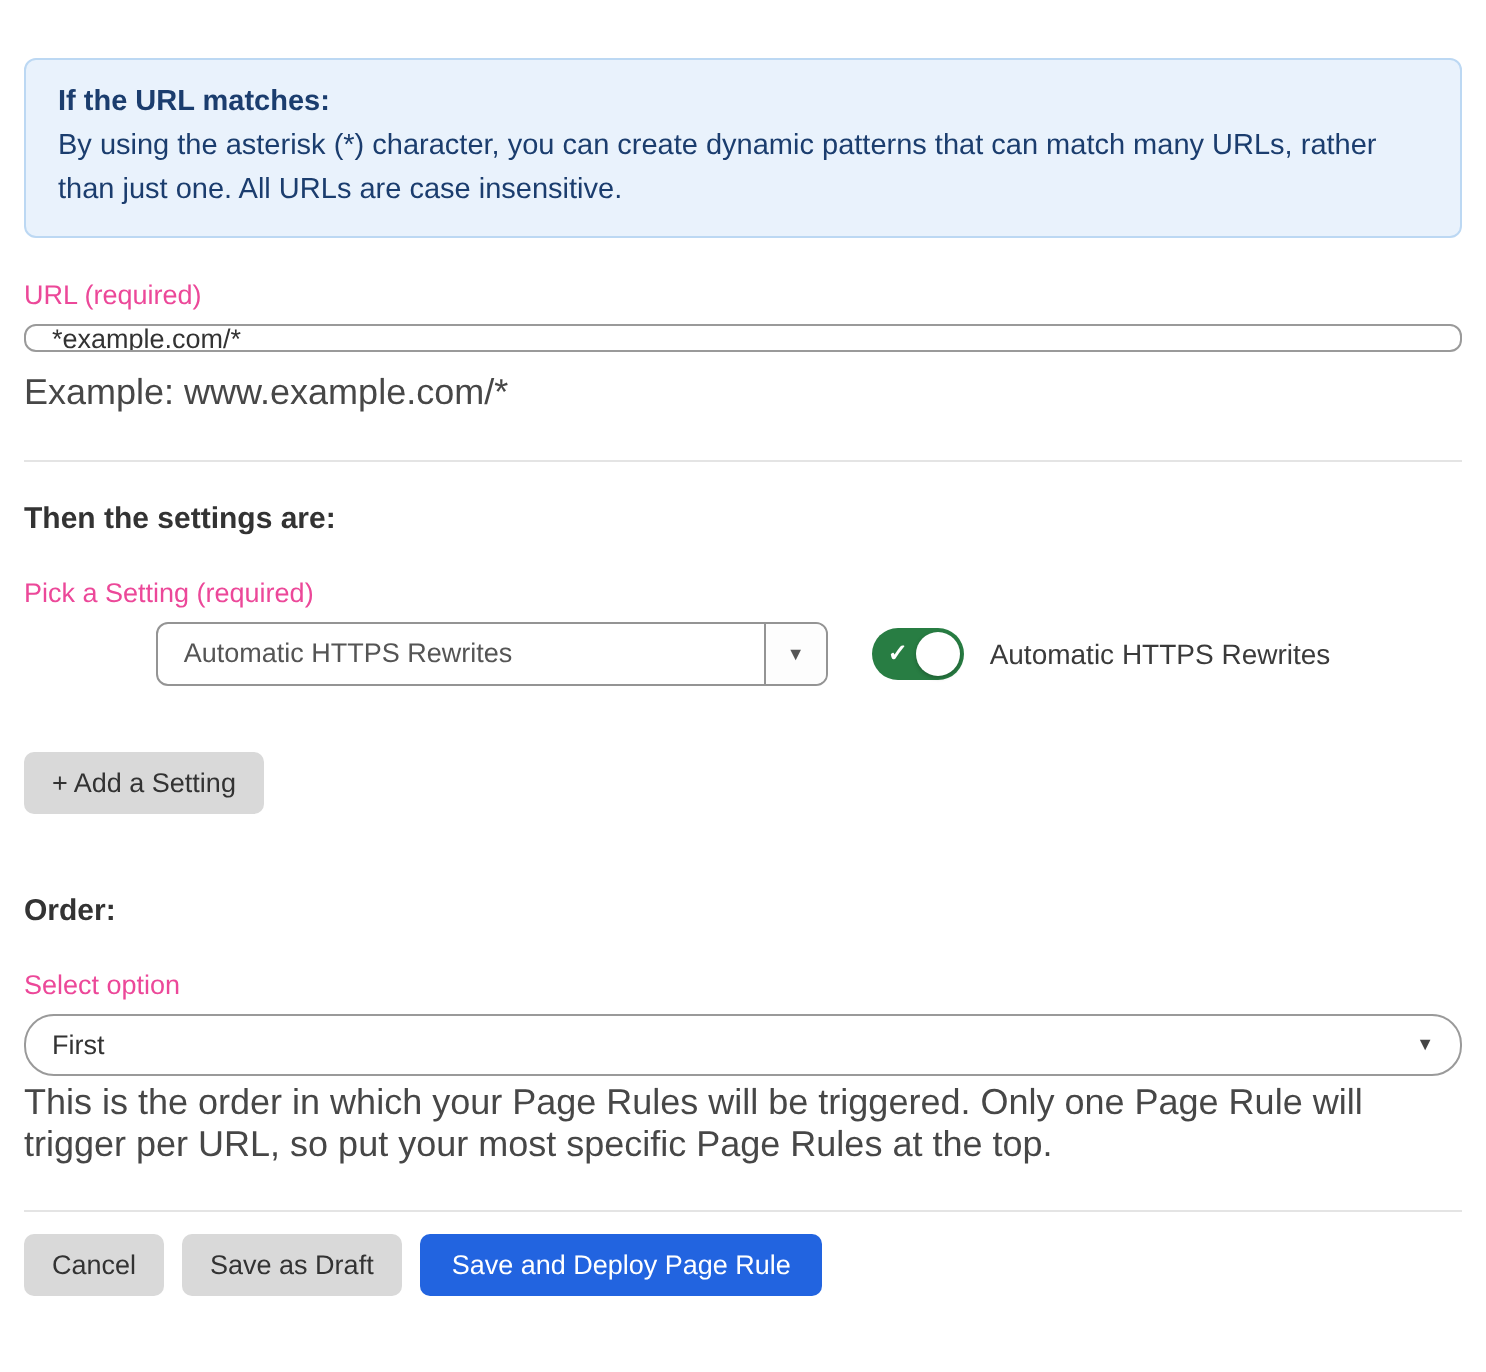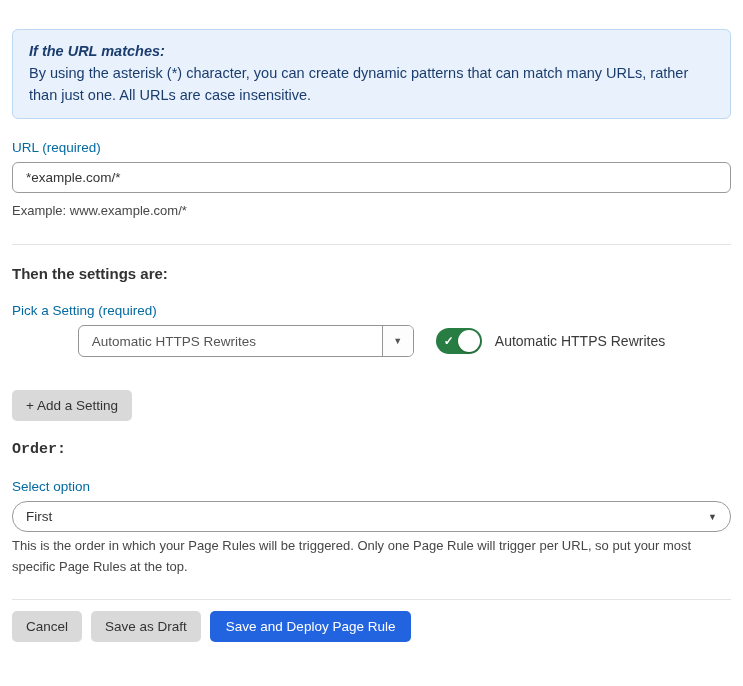--- a/index.html
+++ b/index.html
@@ -25,49 +25,49 @@
   .info-box {
     margin-top: 17px;
     background: #e9f2fc;
     border: 1px solid #bcd8f3;
     border-radius: 6px;
     padding: 10px 16px 12px 16px;
     color: #1b3d6e;
     font-size: 14.5px;
     line-height: 22px;
   }
-  .info-box .info-heading { font-weight: bold; font-style: italic; }
+  .info-box .info-heading { font-weight: bold; }
   .info-box a.info-link {
     color: #2a5db0;
     text-decoration: underline;
     cursor: pointer;
   }
 
   .field-label {
     font-size: 13.5px;
-    color: #0369a1;
+    color: #ec4899;
     margin-top: 21px;
   }
 
   .text-input {
     margin-top: 7px;
     width: 100%;
-    height: 31px;
+    height: 14px;
     border: 1px solid #9a9a9a;
     border-radius: 6px;
     padding: 0 13px;
     font-size: 13.5px;
     font-family: "Liberation Sans", sans-serif;
     color: #333333;
     background: #ffffff;
     outline: none;
   }
 
   .helper-text {
-    font-size: 13px;
+    font-size: 18px;
     color: #474747;
     margin-top: 7px;
     line-height: 21px;
   }
 
   .divider {
     border: none;
     border-top: 1px solid #e4e4e4;
     margin-top: 23px;
   }
@@ -182,21 +182,21 @@
   }
   .order-select .select-arrow {
     position: absolute;
     right: 13px;
     top: 50%;
     transform: translateY(-50%);
     font-size: 9px;
     color: #444444;
   }
 
-  .order-heading { margin-top: 20px; font-family: Liberation Mono, monospace; }
+  .order-heading { margin-top: 40px; }
   .order-helper { margin-top: 3px; max-width: 700px; }
 
   .footer-divider { margin-top: 22px; }
   .footer-actions {
     margin-top: 11px;
     display: flex;
     align-items: center;
     gap: 9px;
   }
   .primary-btn {

